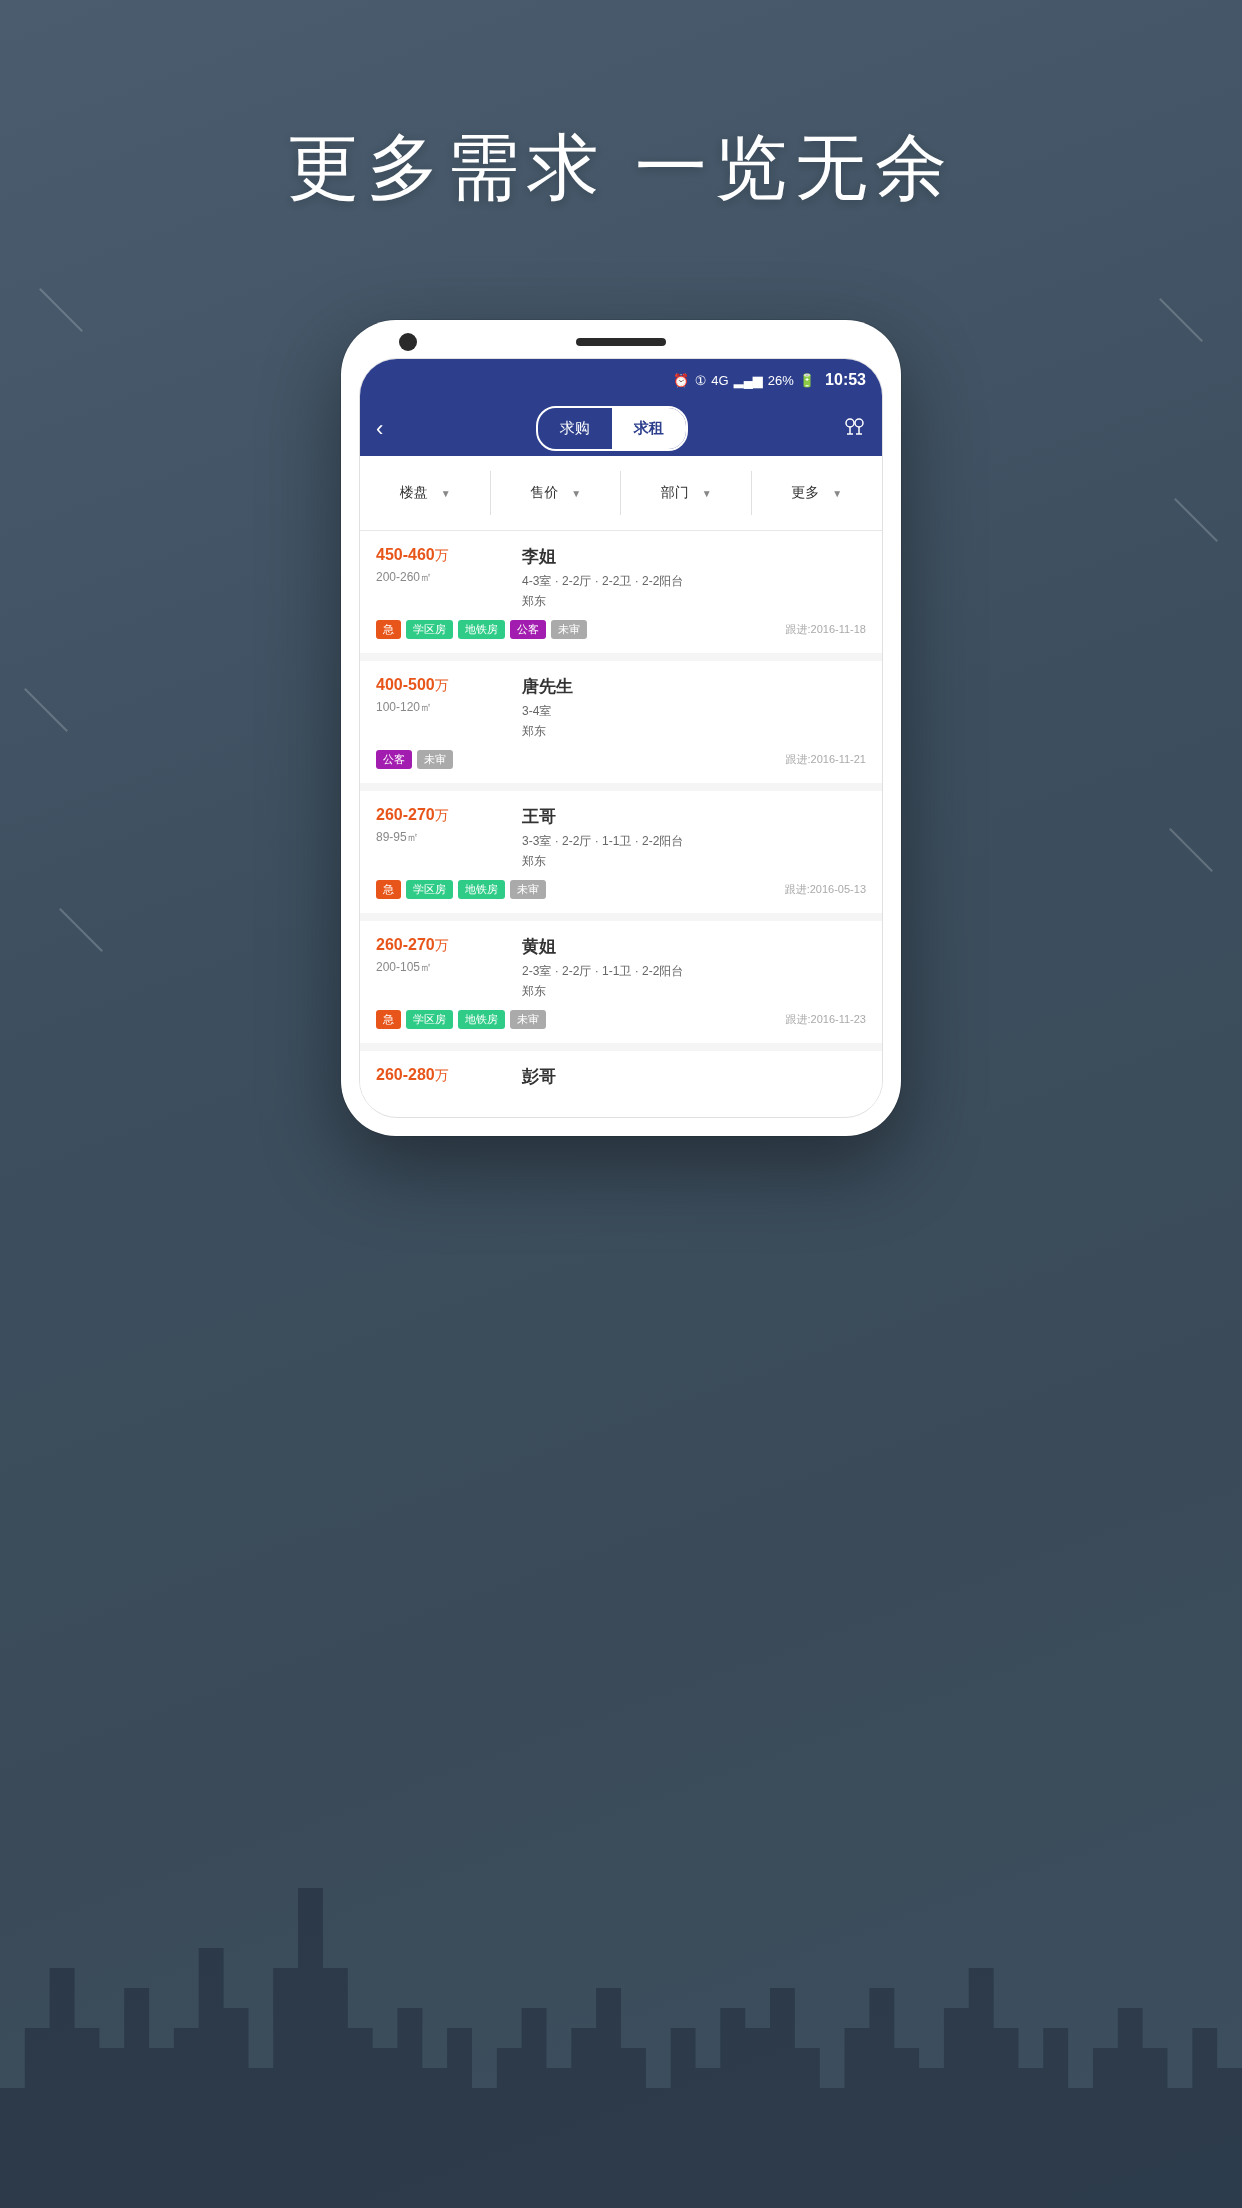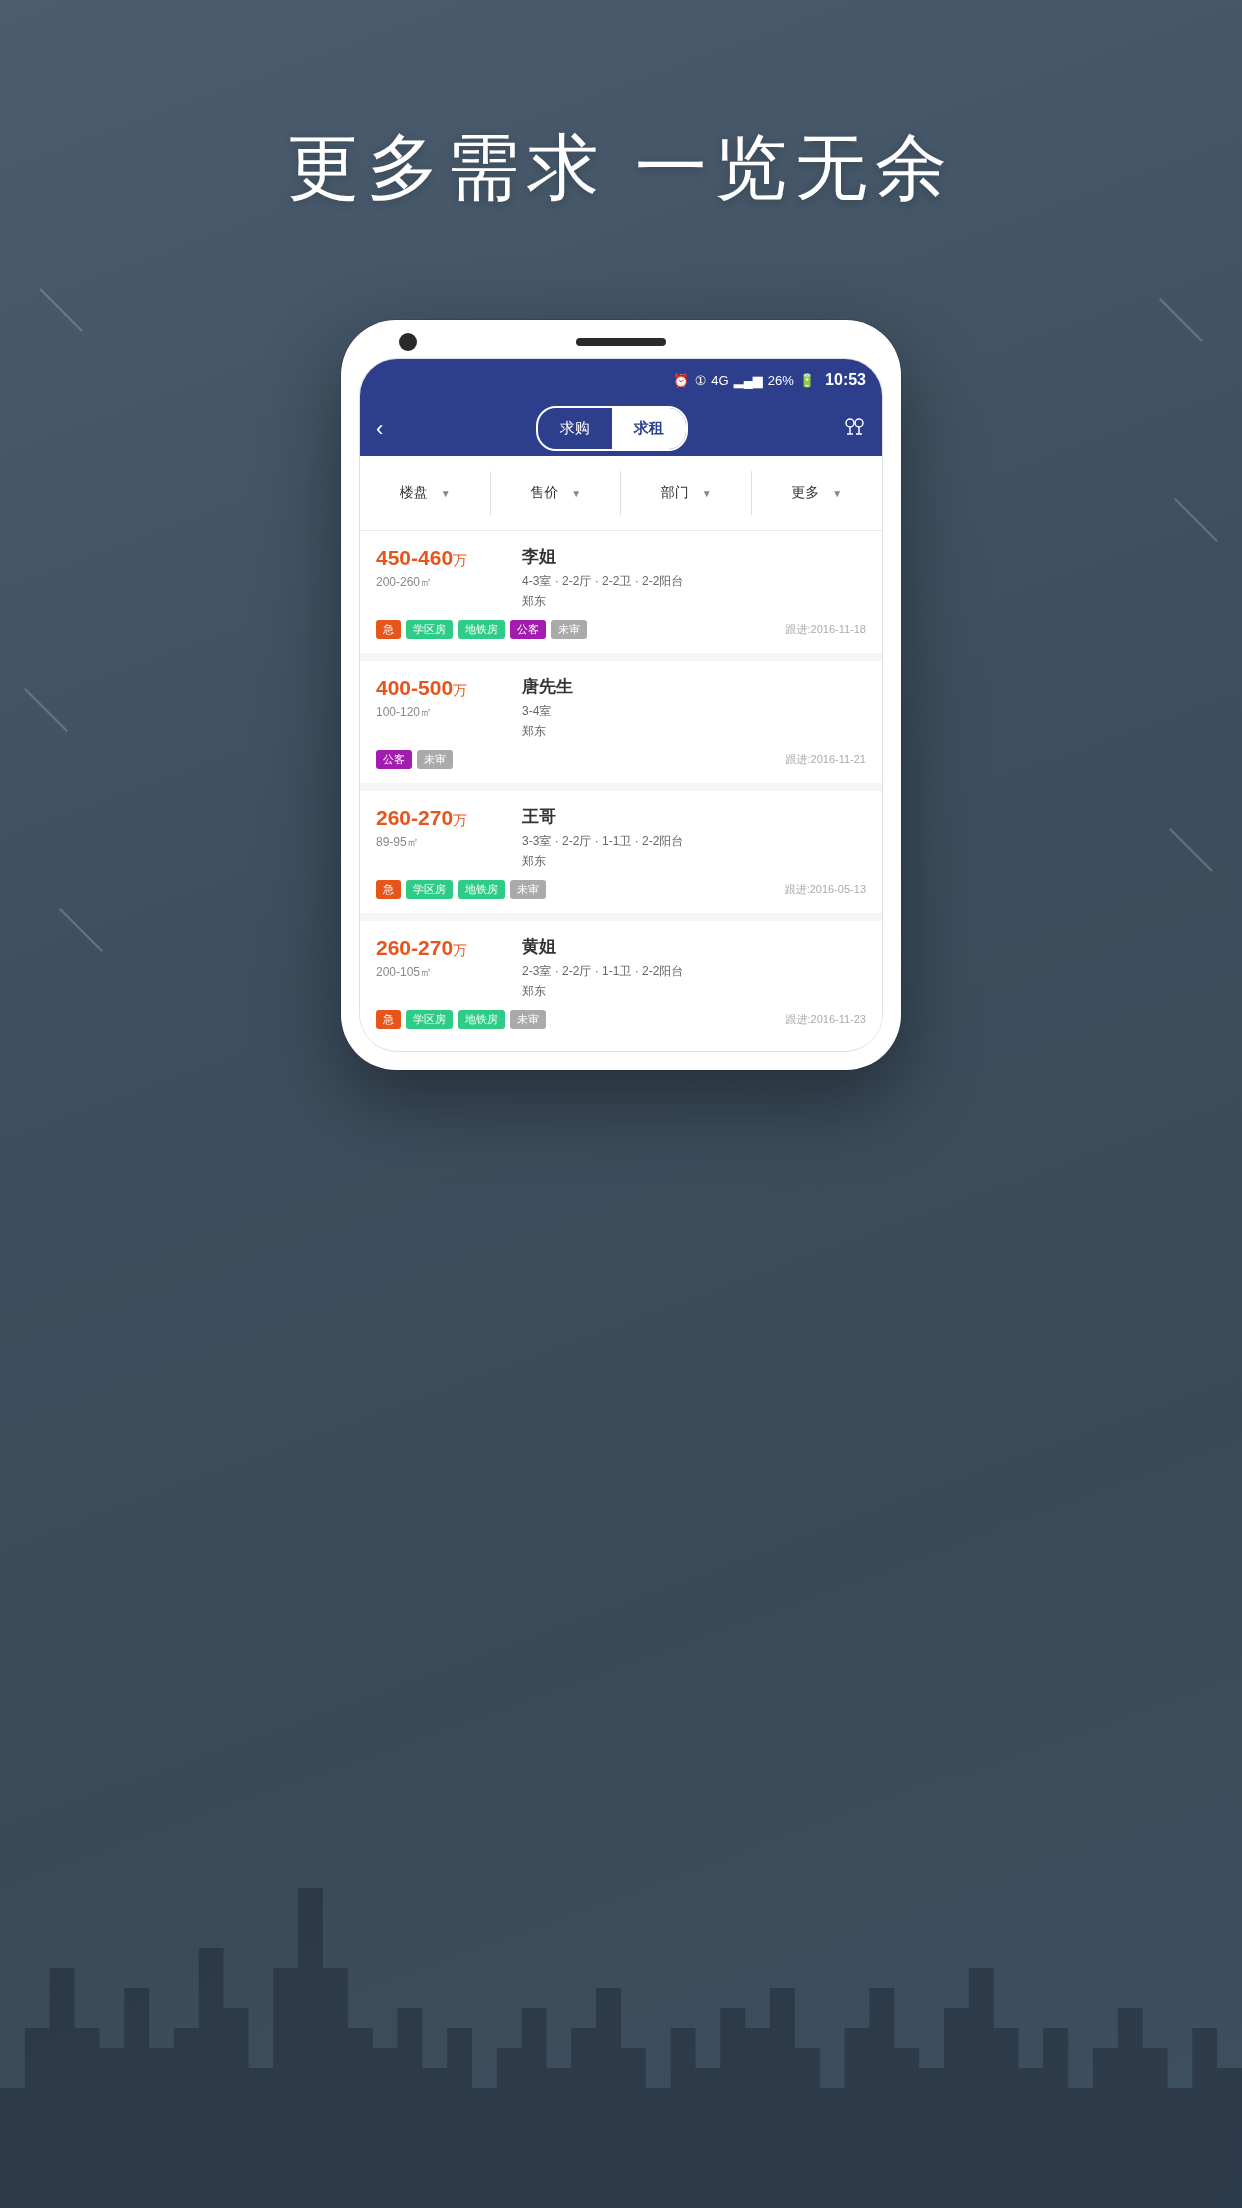--- a/index.html
+++ b/index.html
@@ -225,21 +225,21 @@
       display: flex;
       gap: 16px;
       margin-bottom: 10px;
     }
 
     .listing-price-col {
       min-width: 130px;
     }
 
     .listing-price {
-      font-size: 21px;
+      font-size: 16px;
       font-weight: 700;
       color: #e8551a;
       line-height: 1.2;
     }
 
     .listing-price-unit {
       font-size: 14px;
       color: #e8551a;
     }
 
@@ -498,17 +498,29 @@
             <div class="tags">
               <span class="tag tag-urgent">急</span>
               <span class="tag tag-school">学区房</span>
               <span class="tag tag-metro">地铁房</span>
               <span class="tag tag-pending">未审</span>
             </div>
             <span class="listing-date">跟进:2016-11-23</span>
           </div>
         </div>
 
+        <div class="listing-card" style="overflow: hidden; padding-bottom: 6px;">
+          <div class="listing-top">
+            <div class="listing-price-col">
+              <div>
+                <span class="listing-price">260-280</span><span class="listing-price-unit">万</span>
+              </div>
+            </div>
+            <div class="listing-info-col">
+              <div class="listing-name">彭哥</div>
+            </div>
+          </div>
+        </div>
 
       </div>
     </div>
   </div>
 </div>
 
 </body></html>

